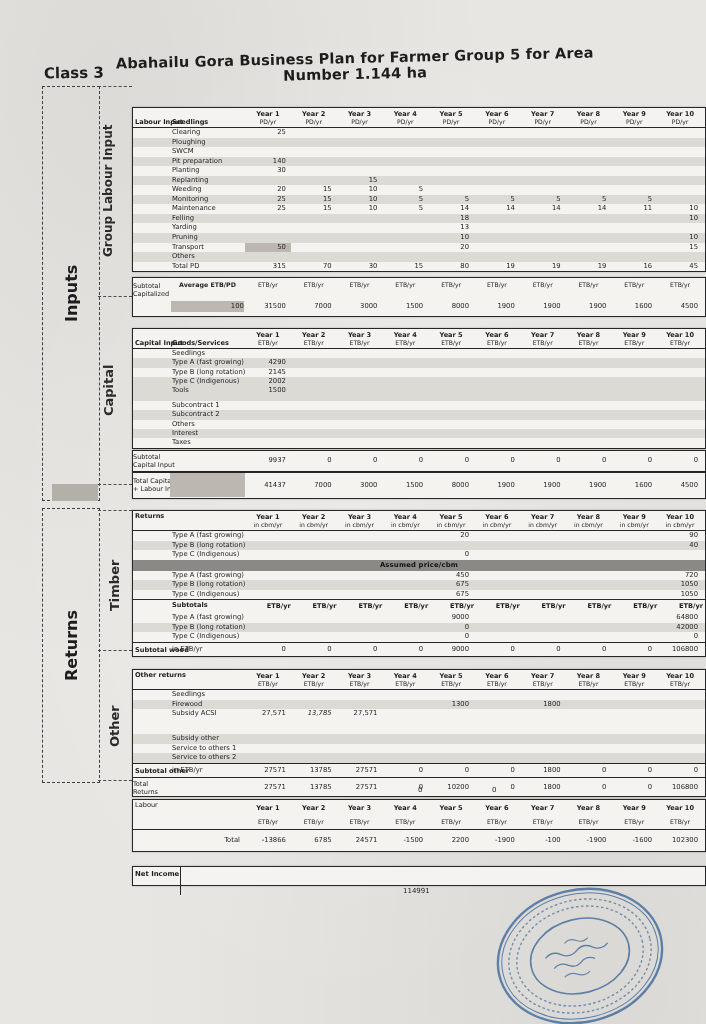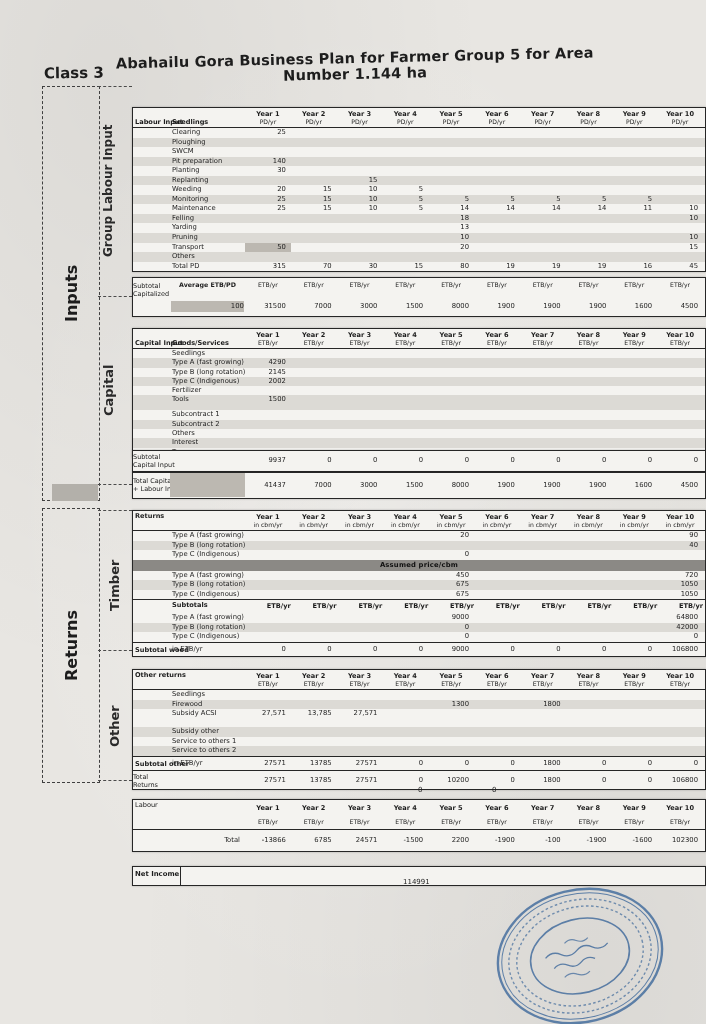--- a/index.html
+++ b/index.html
@@ -42,21 +42,21 @@
   .avgh{font-weight:bold;font-size:6.3px;text-align:center;line-height:9px;}
   .avgv{text-align:right;font-size:6.9px;line-height:11px;}
   .band{grid-column:1/-1;background:#8b8985;color:#111;font-weight:bold;font-size:6.8px;
     text-align:center;line-height:11px;height:11px;letter-spacing:.2px;}
   .subhead{border-top:1.1px solid #2b2b2b;}
   .heavy-top{border-top:1.6px solid #262626;}
   .heavy-bot{border-bottom:1.6px solid #262626;}
   .stray{position:absolute;font-size:7px;color:#222;}
   .netlab{font-size:6.9px;font-weight:bold;border-right:1.6px solid #262626;
     padding:3px 0 0 2px;line-height:8px;}
-  .netval{font-size:7px;padding-top:11px;text-indent:222px;}
+  .netval{font-size:7px;padding-top:20px;text-indent:222px;}
   .stamp{position:absolute;left:488px;top:878px;opacity:.82;mix-blend-mode:multiply;}
 </style>
 </head>
 <body>
 
 <div class="sheet">
 
   <div class="title">Abahailu Gora Business Plan for Farmer Group 5 for Area Number 1.144 ha</div>
   <div class="class3">Class 3</div>
 
@@ -481,34 +481,20 @@
         <div class="c num" style="height: 9.3px; line-height: 9.3px;"></div>
         <div class="c num" style="height: 9.3px; line-height: 9.3px;"></div>
         <div class="c num" style="height: 9.3px; line-height: 9.3px;"></div>
         <div class="c num" style="height: 9.3px; line-height: 9.3px;"></div>
         <div class="c num" style="height: 9.3px; line-height: 9.3px;"></div>
         <div class="c num" style="height: 9.3px; line-height: 9.3px;"></div>
         <div class="c num" style="height: 9.3px; line-height: 9.3px;"></div>
         <div class="c num" style="height: 9.3px; line-height: 9.3px;"></div>
         <div class="c num" style="height: 9.3px; line-height: 9.3px;"></div>
       </div>
-      <div class="tgrid">
-        <div class="c" style="height: 9.3px; line-height: 9.3px;"></div>
-        <div class="c lab" style="height: 9.3px; line-height: 9.3px;">Fertilizer</div>
-        <div class="c num" style="height: 9.3px; line-height: 9.3px;"></div>
-        <div class="c num" style="height: 9.3px; line-height: 9.3px;"></div>
-        <div class="c num" style="height: 9.3px; line-height: 9.3px;"></div>
-        <div class="c num" style="height: 9.3px; line-height: 9.3px;"></div>
-        <div class="c num" style="height: 9.3px; line-height: 9.3px;"></div>
-        <div class="c num" style="height: 9.3px; line-height: 9.3px;"></div>
-        <div class="c num" style="height: 9.3px; line-height: 9.3px;"></div>
-        <div class="c num" style="height: 9.3px; line-height: 9.3px;"></div>
-        <div class="c num" style="height: 9.3px; line-height: 9.3px;"></div>
-        <div class="c num" style="height: 9.3px; line-height: 9.3px;"></div>
-      </div>
       <div class="tgrid shade">
         <div class="c" style="height: 9.3px; line-height: 9.3px;"></div>
         <div class="c lab" style="height: 15px; line-height: 9.3px;">Tools</div>
         <div class="c num" style="height: 9.3px; line-height: 9.3px;">1500</div>
         <div class="c num" style="height: 9.3px; line-height: 9.3px;"></div>
         <div class="c num" style="height: 9.3px; line-height: 9.3px;"></div>
         <div class="c num" style="height: 9.3px; line-height: 9.3px;"></div>
         <div class="c num" style="height: 9.3px; line-height: 9.3px;"></div>
         <div class="c num" style="height: 9.3px; line-height: 9.3px;"></div>
         <div class="c num" style="height: 9.3px; line-height: 9.3px;"></div>
@@ -893,21 +879,21 @@
         <div class="c num" style="height: 9.6px; line-height: 9.6px;"></div>
         <div class="c num" style="height: 9.6px; line-height: 9.6px;">1800</div>
         <div class="c num" style="height: 9.6px; line-height: 9.6px;"></div>
         <div class="c num" style="height: 9.6px; line-height: 9.6px;"></div>
         <div class="c num" style="height: 9.6px; line-height: 9.6px;"></div>
       </div>
       <div class="tgrid">
         <div class="c" style="height: 9.6px; line-height: 9.6px;"></div>
         <div class="c lab" style="height: 9.6px; line-height: 9.6px;">Subsidy ACSI</div>
         <div class="c num" style="height: 9.6px; line-height: 9.6px;">27,571</div>
-        <div class="c num" style="height: 18px; line-height: 9.6px;">13,785</div>
+        <div class="c num" style="height: 25px; line-height: 9.6px; font-style: italic;">13,785</div>
         <div class="c num" style="height: 9.6px; line-height: 9.6px;">27,571</div>
         <div class="c num" style="height: 9.6px; line-height: 9.6px;"></div>
         <div class="c num" style="height: 9.6px; line-height: 9.6px;"></div>
         <div class="c num" style="height: 9.6px; line-height: 9.6px;"></div>
         <div class="c num" style="height: 9.6px; line-height: 9.6px;"></div>
         <div class="c num" style="height: 9.6px; line-height: 9.6px;"></div>
         <div class="c num" style="height: 9.6px; line-height: 9.6px;"></div>
         <div class="c num" style="height: 9.6px; line-height: 9.6px;"></div>
       </div>
       <div class="tgrid shade">

